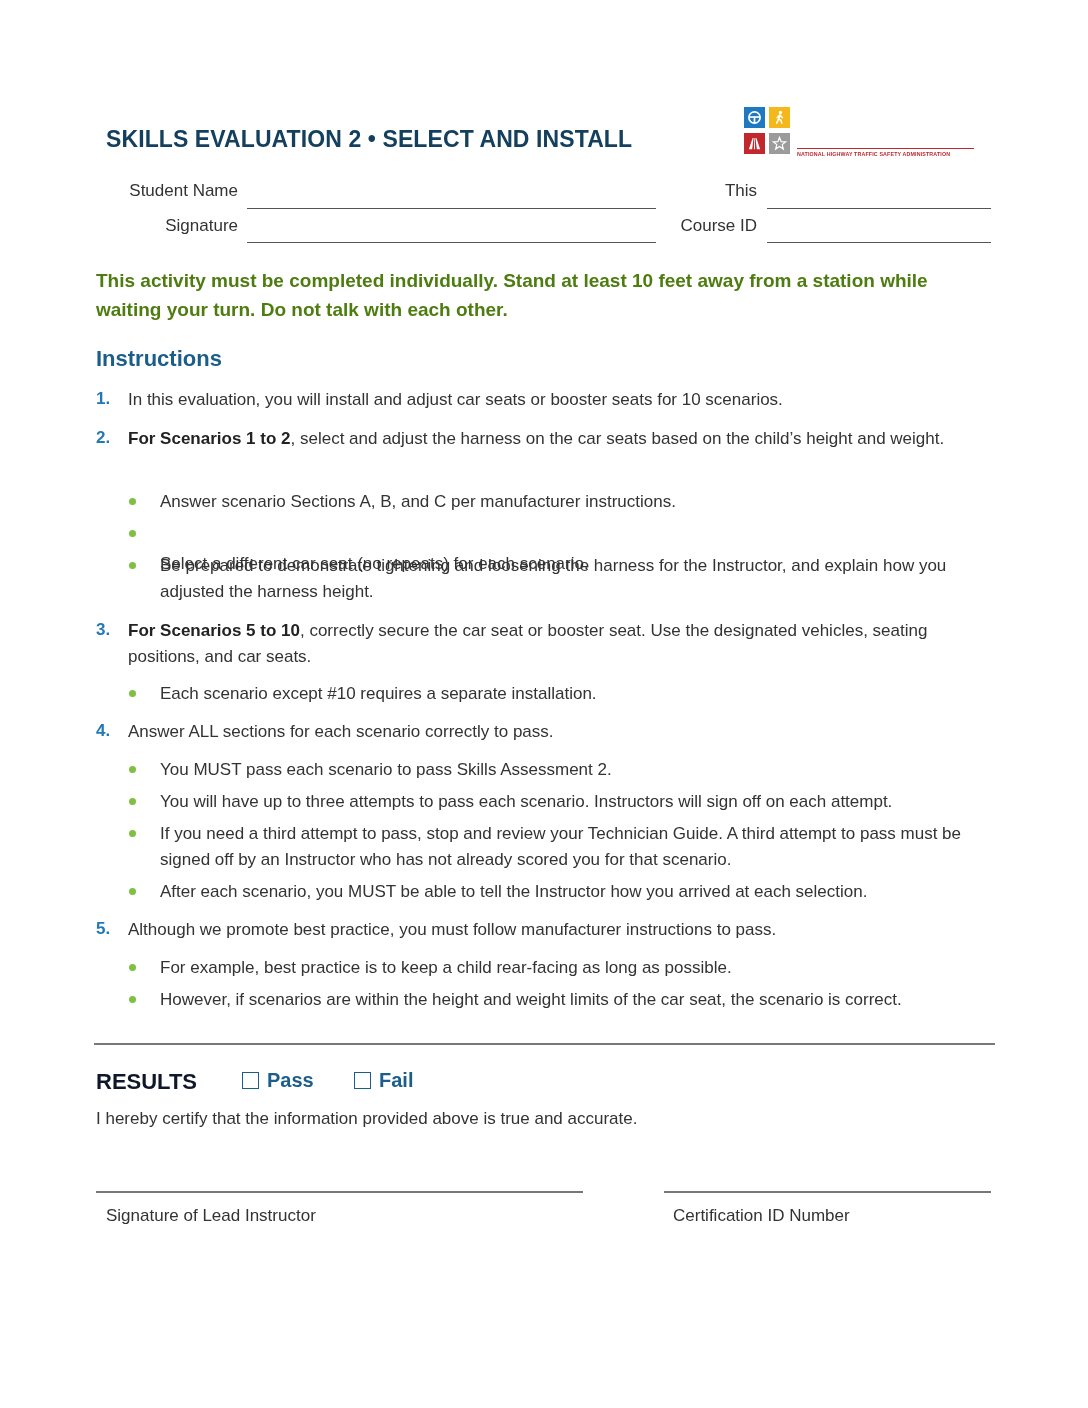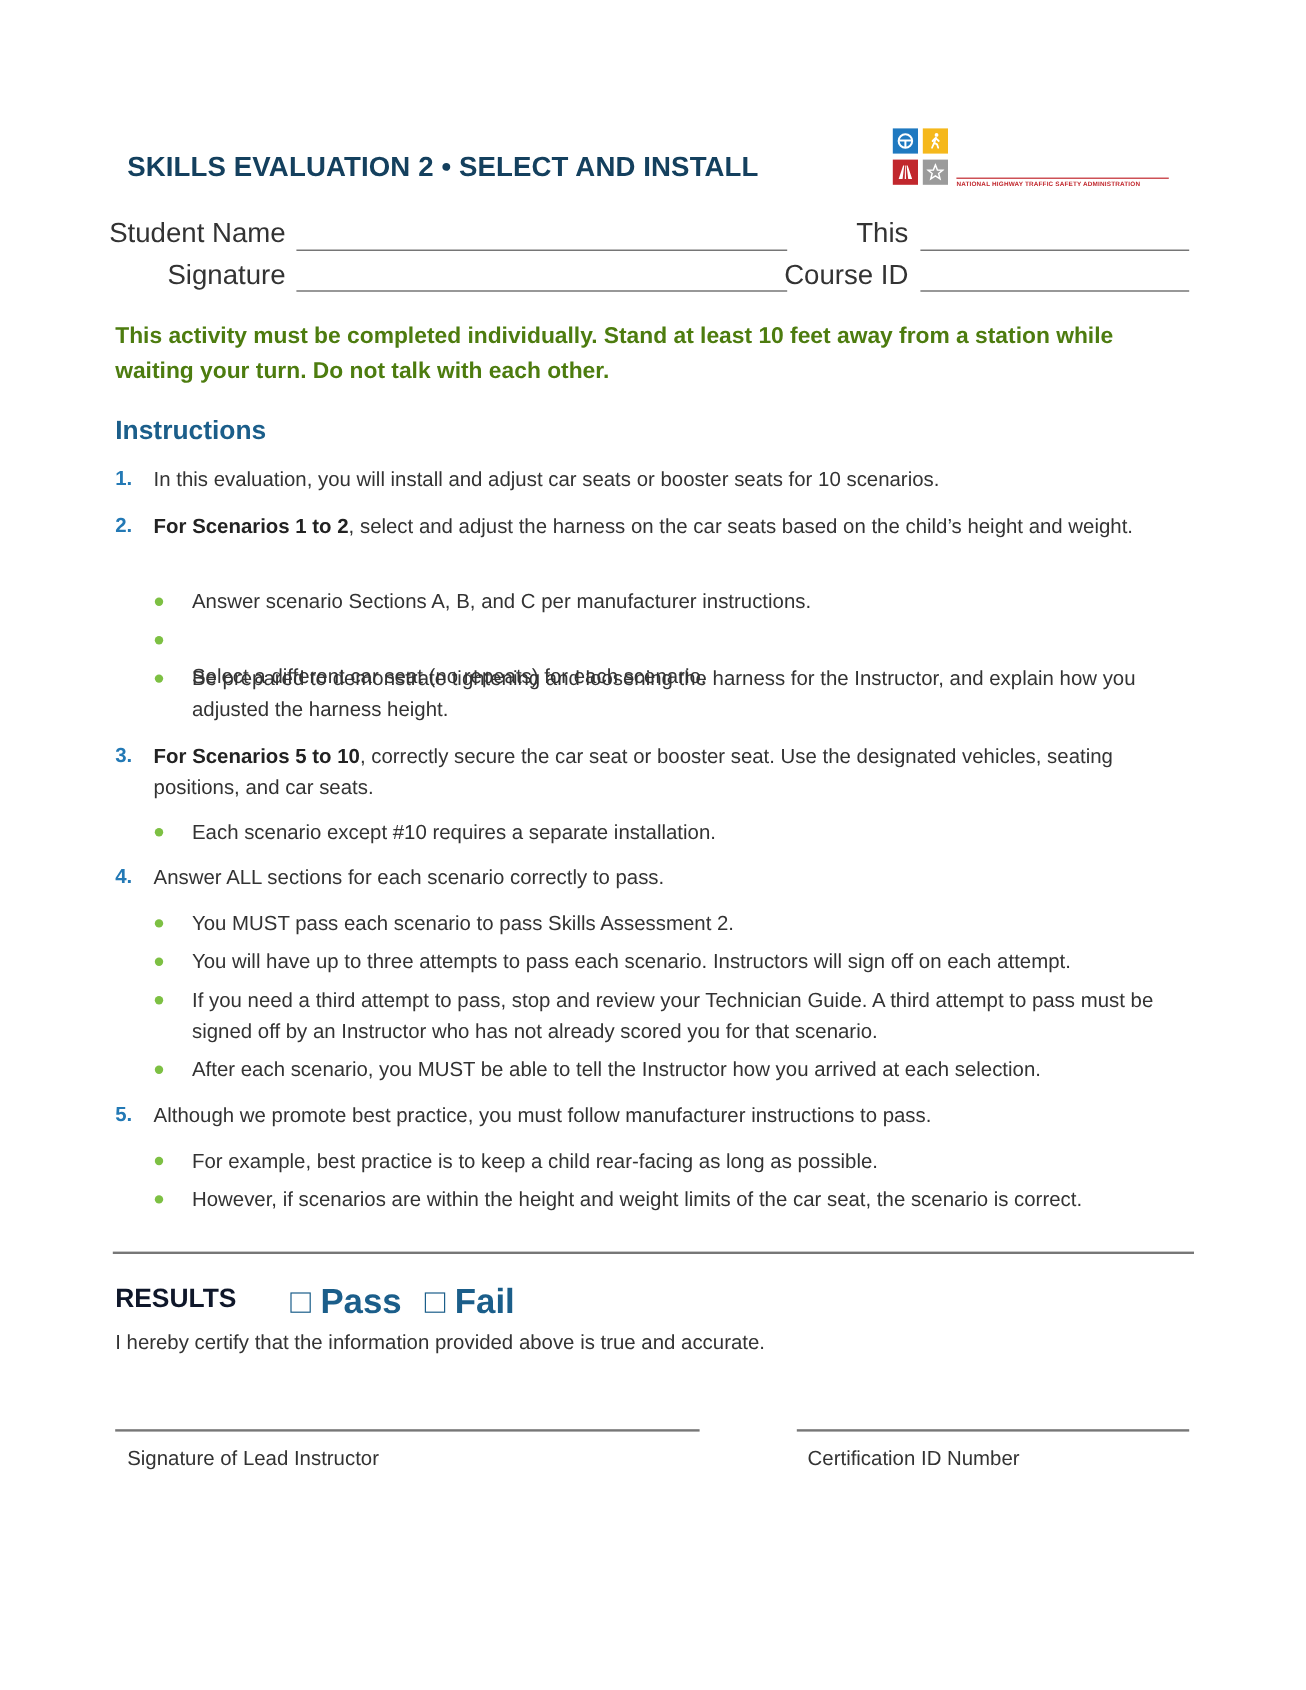--- a/index.html
+++ b/index.html
@@ -18,38 +18,38 @@
   .t2 { left: 25px; top: 2px; background: #f5b81c; }
   .t3 { left: 0; top: 28px; background: #c1272d; }
   .t4 { left: 25px; top: 28px; background: #9b9b9b; }
   .logo-word { position: absolute; left: 53px; top: -8px; font-size: 47px; font-weight: bold;
                color: #1f79c0; letter-spacing: -1px; line-height: 1; }
   .logo-rule { position: absolute; left: 53px; top: 43px; width: 177px; height: 1px; background: #c1272d; }
   .logo-sub { position: absolute; left: 53px; top: 46px; font-size: 5.3px; font-weight: bold; color: #c1272d;
               letter-spacing: 0.15px; white-space: nowrap; }
 
   
-  .flabel { font-size: 23px; color: #333; text-align: center; white-space: nowrap; }
+  .flabel { font-size: 17px; color: #333; text-align: center; white-space: nowrap; }
   .fline { height: 1px; background: #555; }
 
   .warning { left: 96px; top: 266px; width: 900px; font-size: 19px; font-weight: bold; color: #4d7c0f;
              line-height: 29px; }
 
   .h2 { left: 96px; top: 346px; font-size: 22px; font-weight: bold; color: #1b5e8a; }
 
   .num { position: absolute; left: 96px; font-size: 17px; font-weight: bold; color: #2379b5; }
   .ntext { position: absolute; left: 128px; width: 865px; font-size: 17px; color: #333; line-height: 26px; }
   .ntext b { font-weight: bold; color: #222; }
   .bullet { position: absolute; left: 129px; width: 7px; height: 7px; border-radius: 50%; background: #7dc043; }
   .btext { position: absolute; left: 160px; width: 835px; font-size: 17px; color: #333; line-height: 26px; }
 
   .divider { left: 94px; top: 1043px; width: 901px; height: 2px; background: #777; }
 
   .results { left: 96px; top: 1069px; font-size: 22px; font-weight: bold; color: #0f172a; }
-  .chk { display: inline-flex; align-items: center; font-size: 29px; font-weight: bold; color: #1b5e8a; }
+  .chk { display: inline-flex; align-items: center; font-size: 20px; font-weight: bold; color: #1b5e8a; }
   .box { display: inline-block; width: 15px; height: 15px; border: 1.5px solid #1b5e8a; margin-right: 8px; }
 
   .certify { left: 96px; top: 1109px; font-size: 17px; color: #333; }
 
   .sigline { height: 2px; background: #777; }
   .siglabel { font-size: 17px; color: #333; white-space: nowrap; }
 </style>
 </head>
 <body>
 

